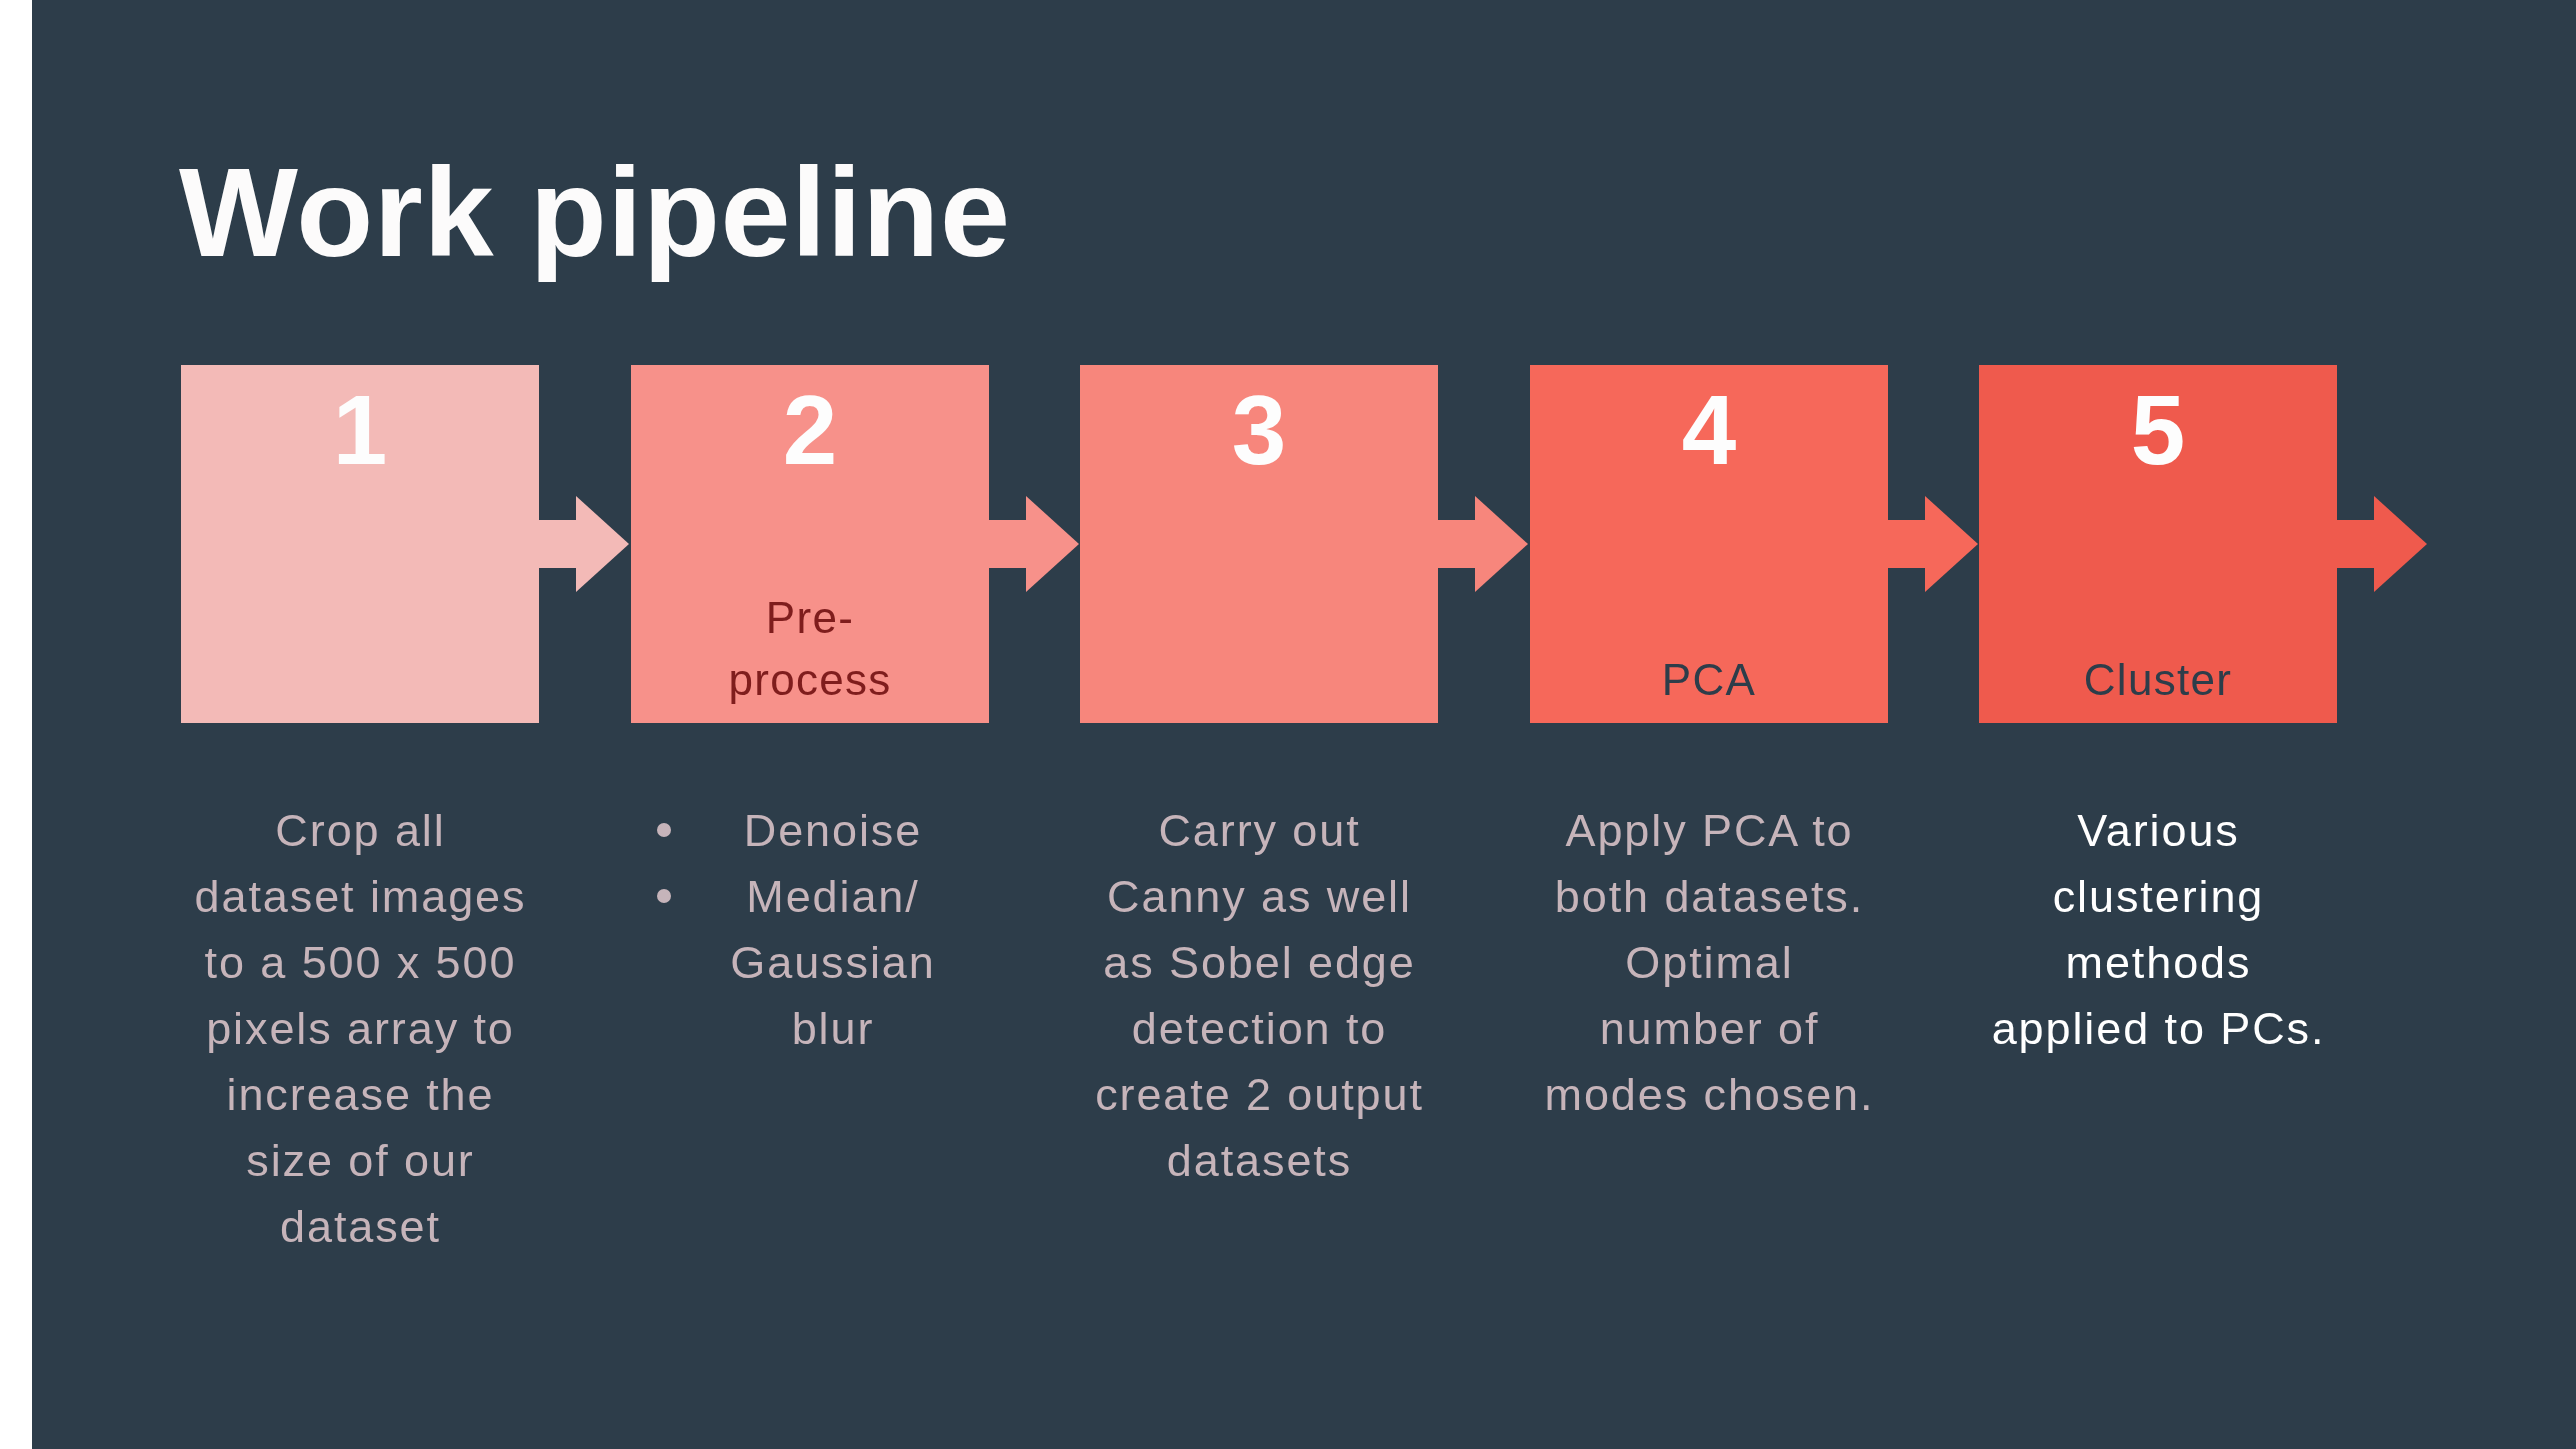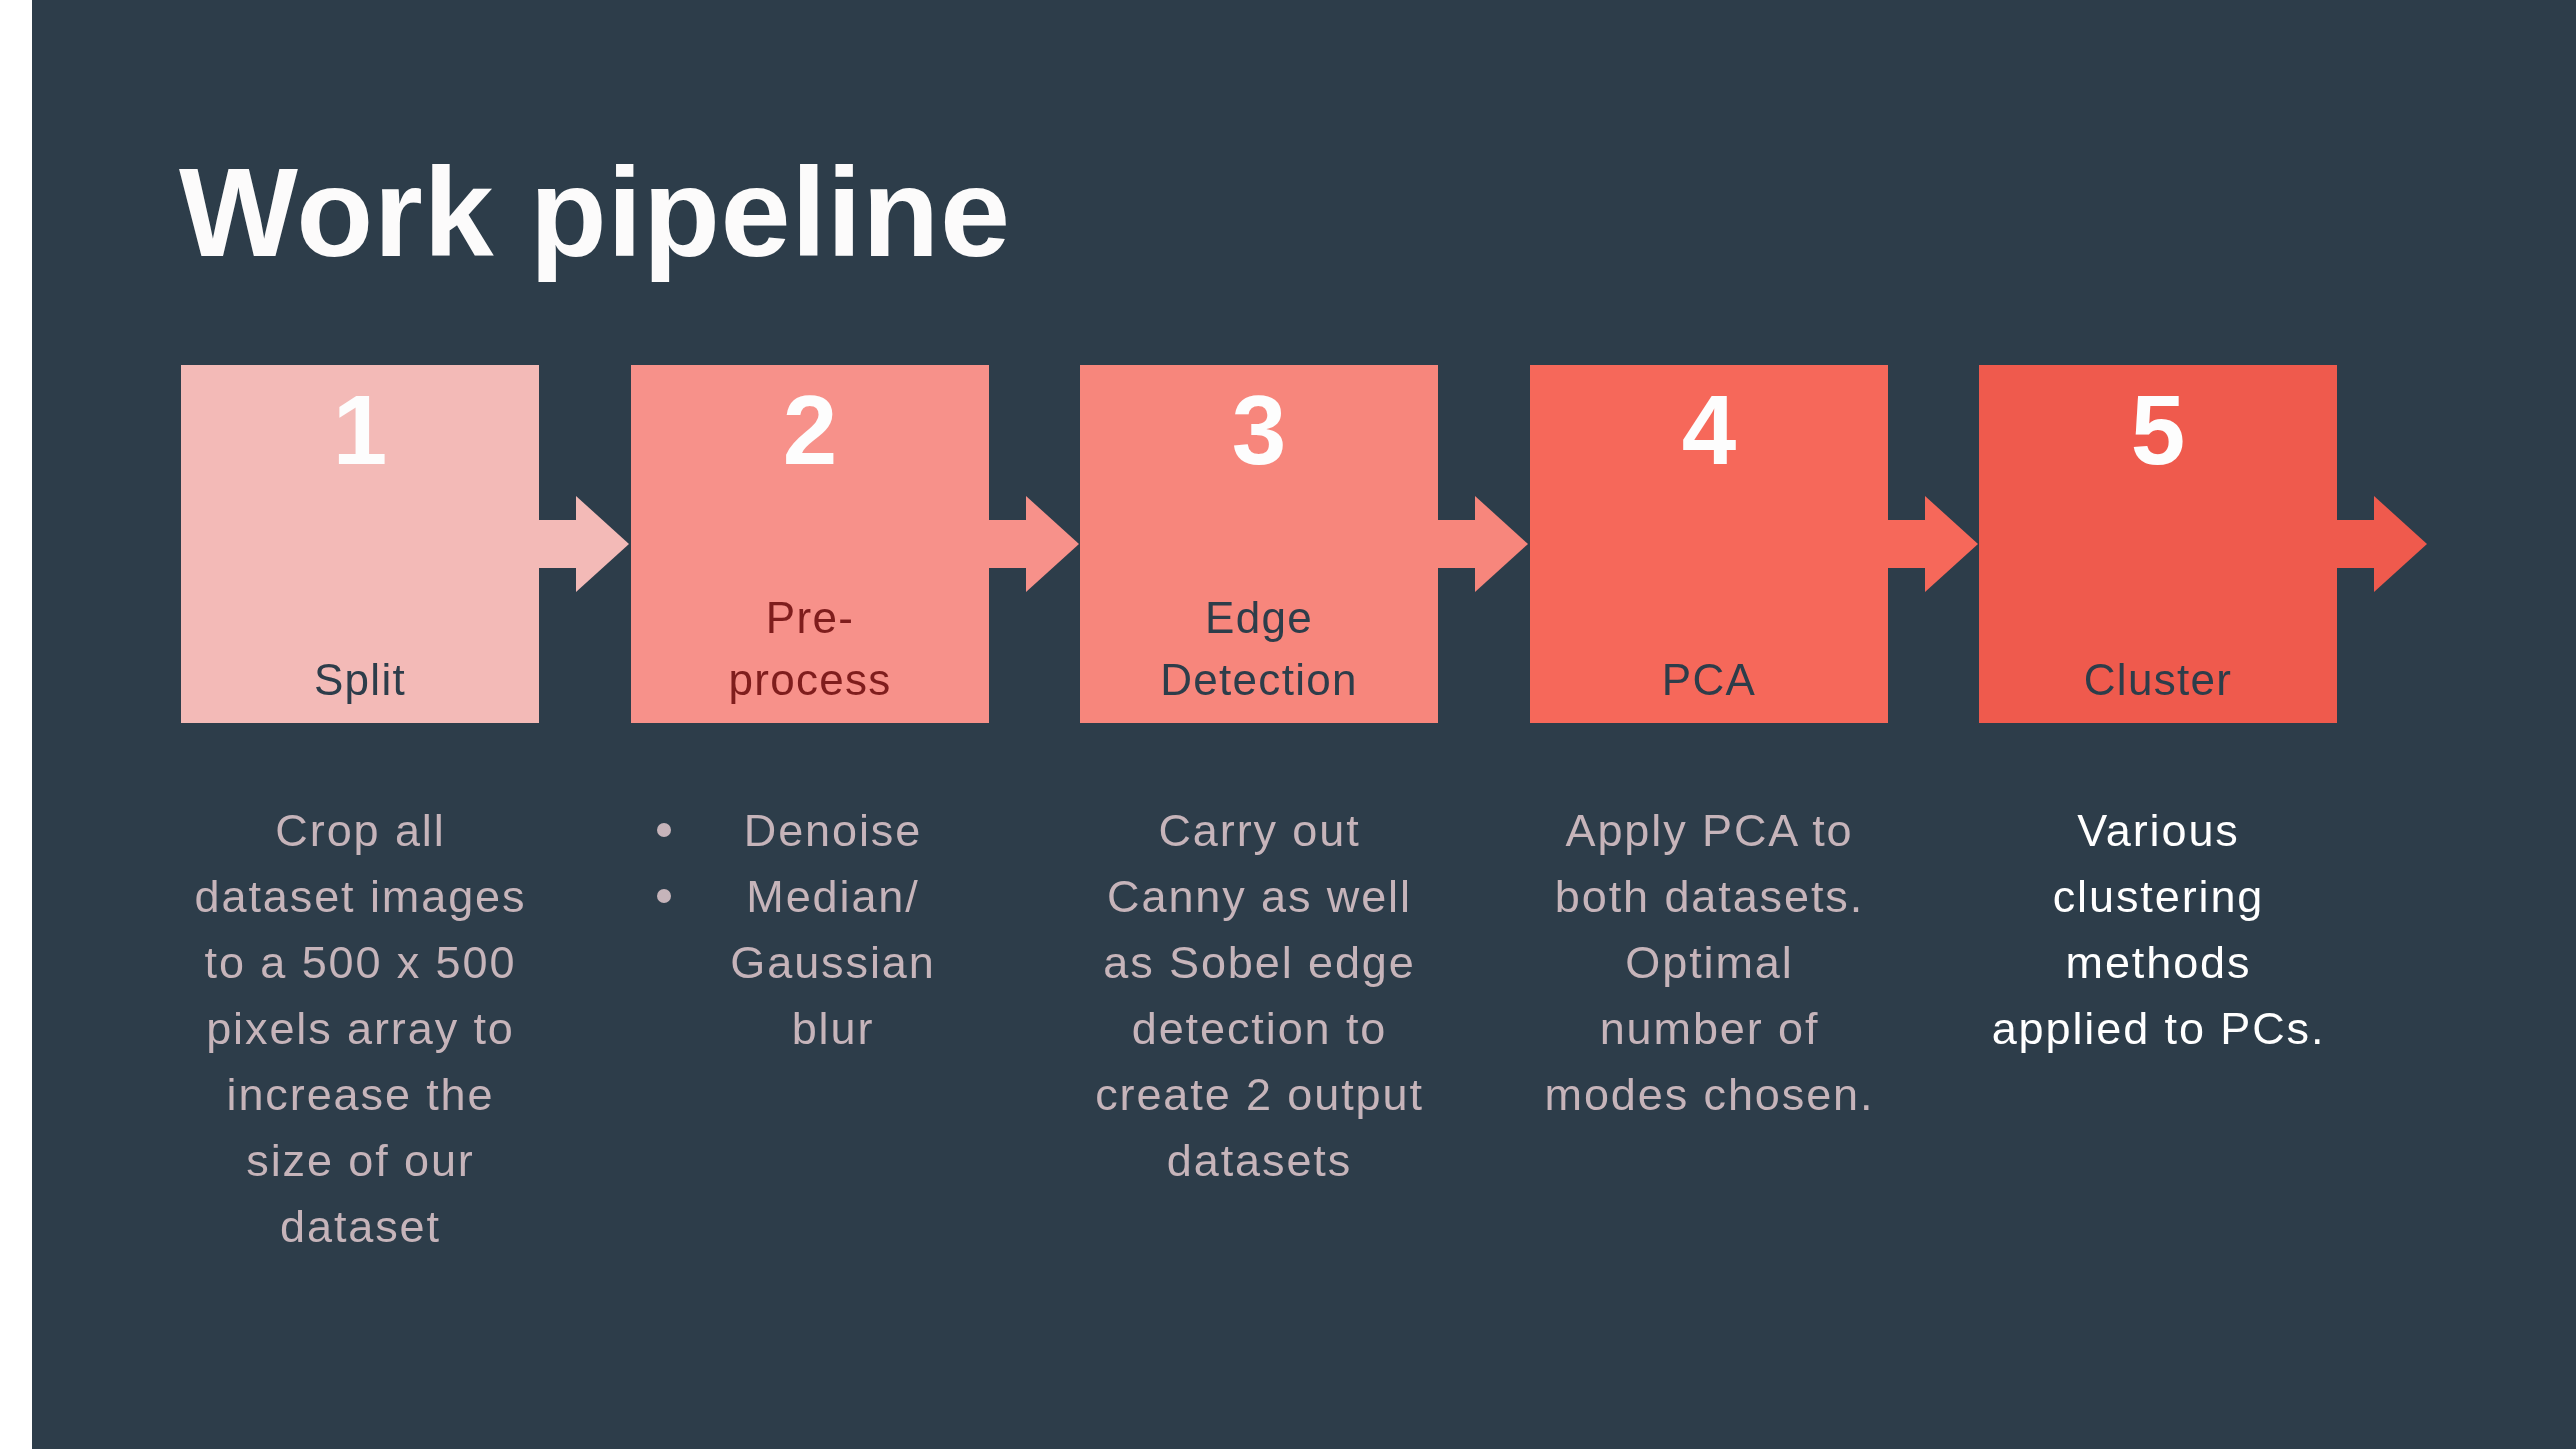--- a/index.html
+++ b/index.html
@@ -84,21 +84,20 @@
 </style>
 </head>
 <body>
 
 <div id="stage" style="background: rgb(45, 61, 74); margin-left: 32px;">
   <div class="slide-title" style="color: rgb(252, 251, 251);">Work pipeline</div>
   <div id="steps">
       <div class="step" style="left: 149px;">
         <div class="step-box" style="background: rgb(243, 186, 183);">
           <div class="step-number" style="color: rgb(253, 253, 253);">1</div>
-          <div class="step-label" style="color: rgb(45, 61, 74);">Split</div>
         </div>
         <div class="arrow">
           <div class="arrow-stem" style="background: rgb(243, 186, 183);"></div>
           <div class="arrow-head" style="border-left-color: rgb(243, 186, 183);"></div>
         </div>
         <div class="step-desc" style="color: rgb(198, 180, 186);">Crop all<br>dataset images<br>to a 500 x 500<br>pixels array to<br>increase the<br>size of our<br>dataset</div>
       </div>
       <div class="step" style="left: 599px;">
         <div class="step-box" style="background: rgb(247, 145, 138);">
           <div class="step-number" style="color: rgb(253, 253, 253);">2</div>
@@ -115,21 +114,20 @@
           </div>
           <div class="bullet-item">
             <span class="bullet-dot" style="background: rgb(198, 180, 186);"></span>
             <div class="bullet-lines">Median/<br>Gaussian<br>blur</div>
           </div>
         </div>
       </div>
       <div class="step" style="left: 1048px;">
         <div class="step-box" style="background: rgb(247, 134, 124);">
           <div class="step-number" style="color: rgb(253, 253, 253);">3</div>
-          <div class="step-label" style="color: rgb(45, 61, 74);">Edge<br>Detection</div>
         </div>
         <div class="arrow">
           <div class="arrow-stem" style="background: rgb(247, 134, 124);"></div>
           <div class="arrow-head" style="border-left-color: rgb(247, 134, 124);"></div>
         </div>
         <div class="step-desc" style="color: rgb(198, 180, 186);">Carry out<br>Canny as well<br>as Sobel edge<br>detection to<br>create 2 output<br>datasets</div>
       </div>
       <div class="step" style="left: 1498px;">
         <div class="step-box" style="background: rgb(246, 104, 90);">
           <div class="step-number" style="color: rgb(253, 253, 253);">4</div>

